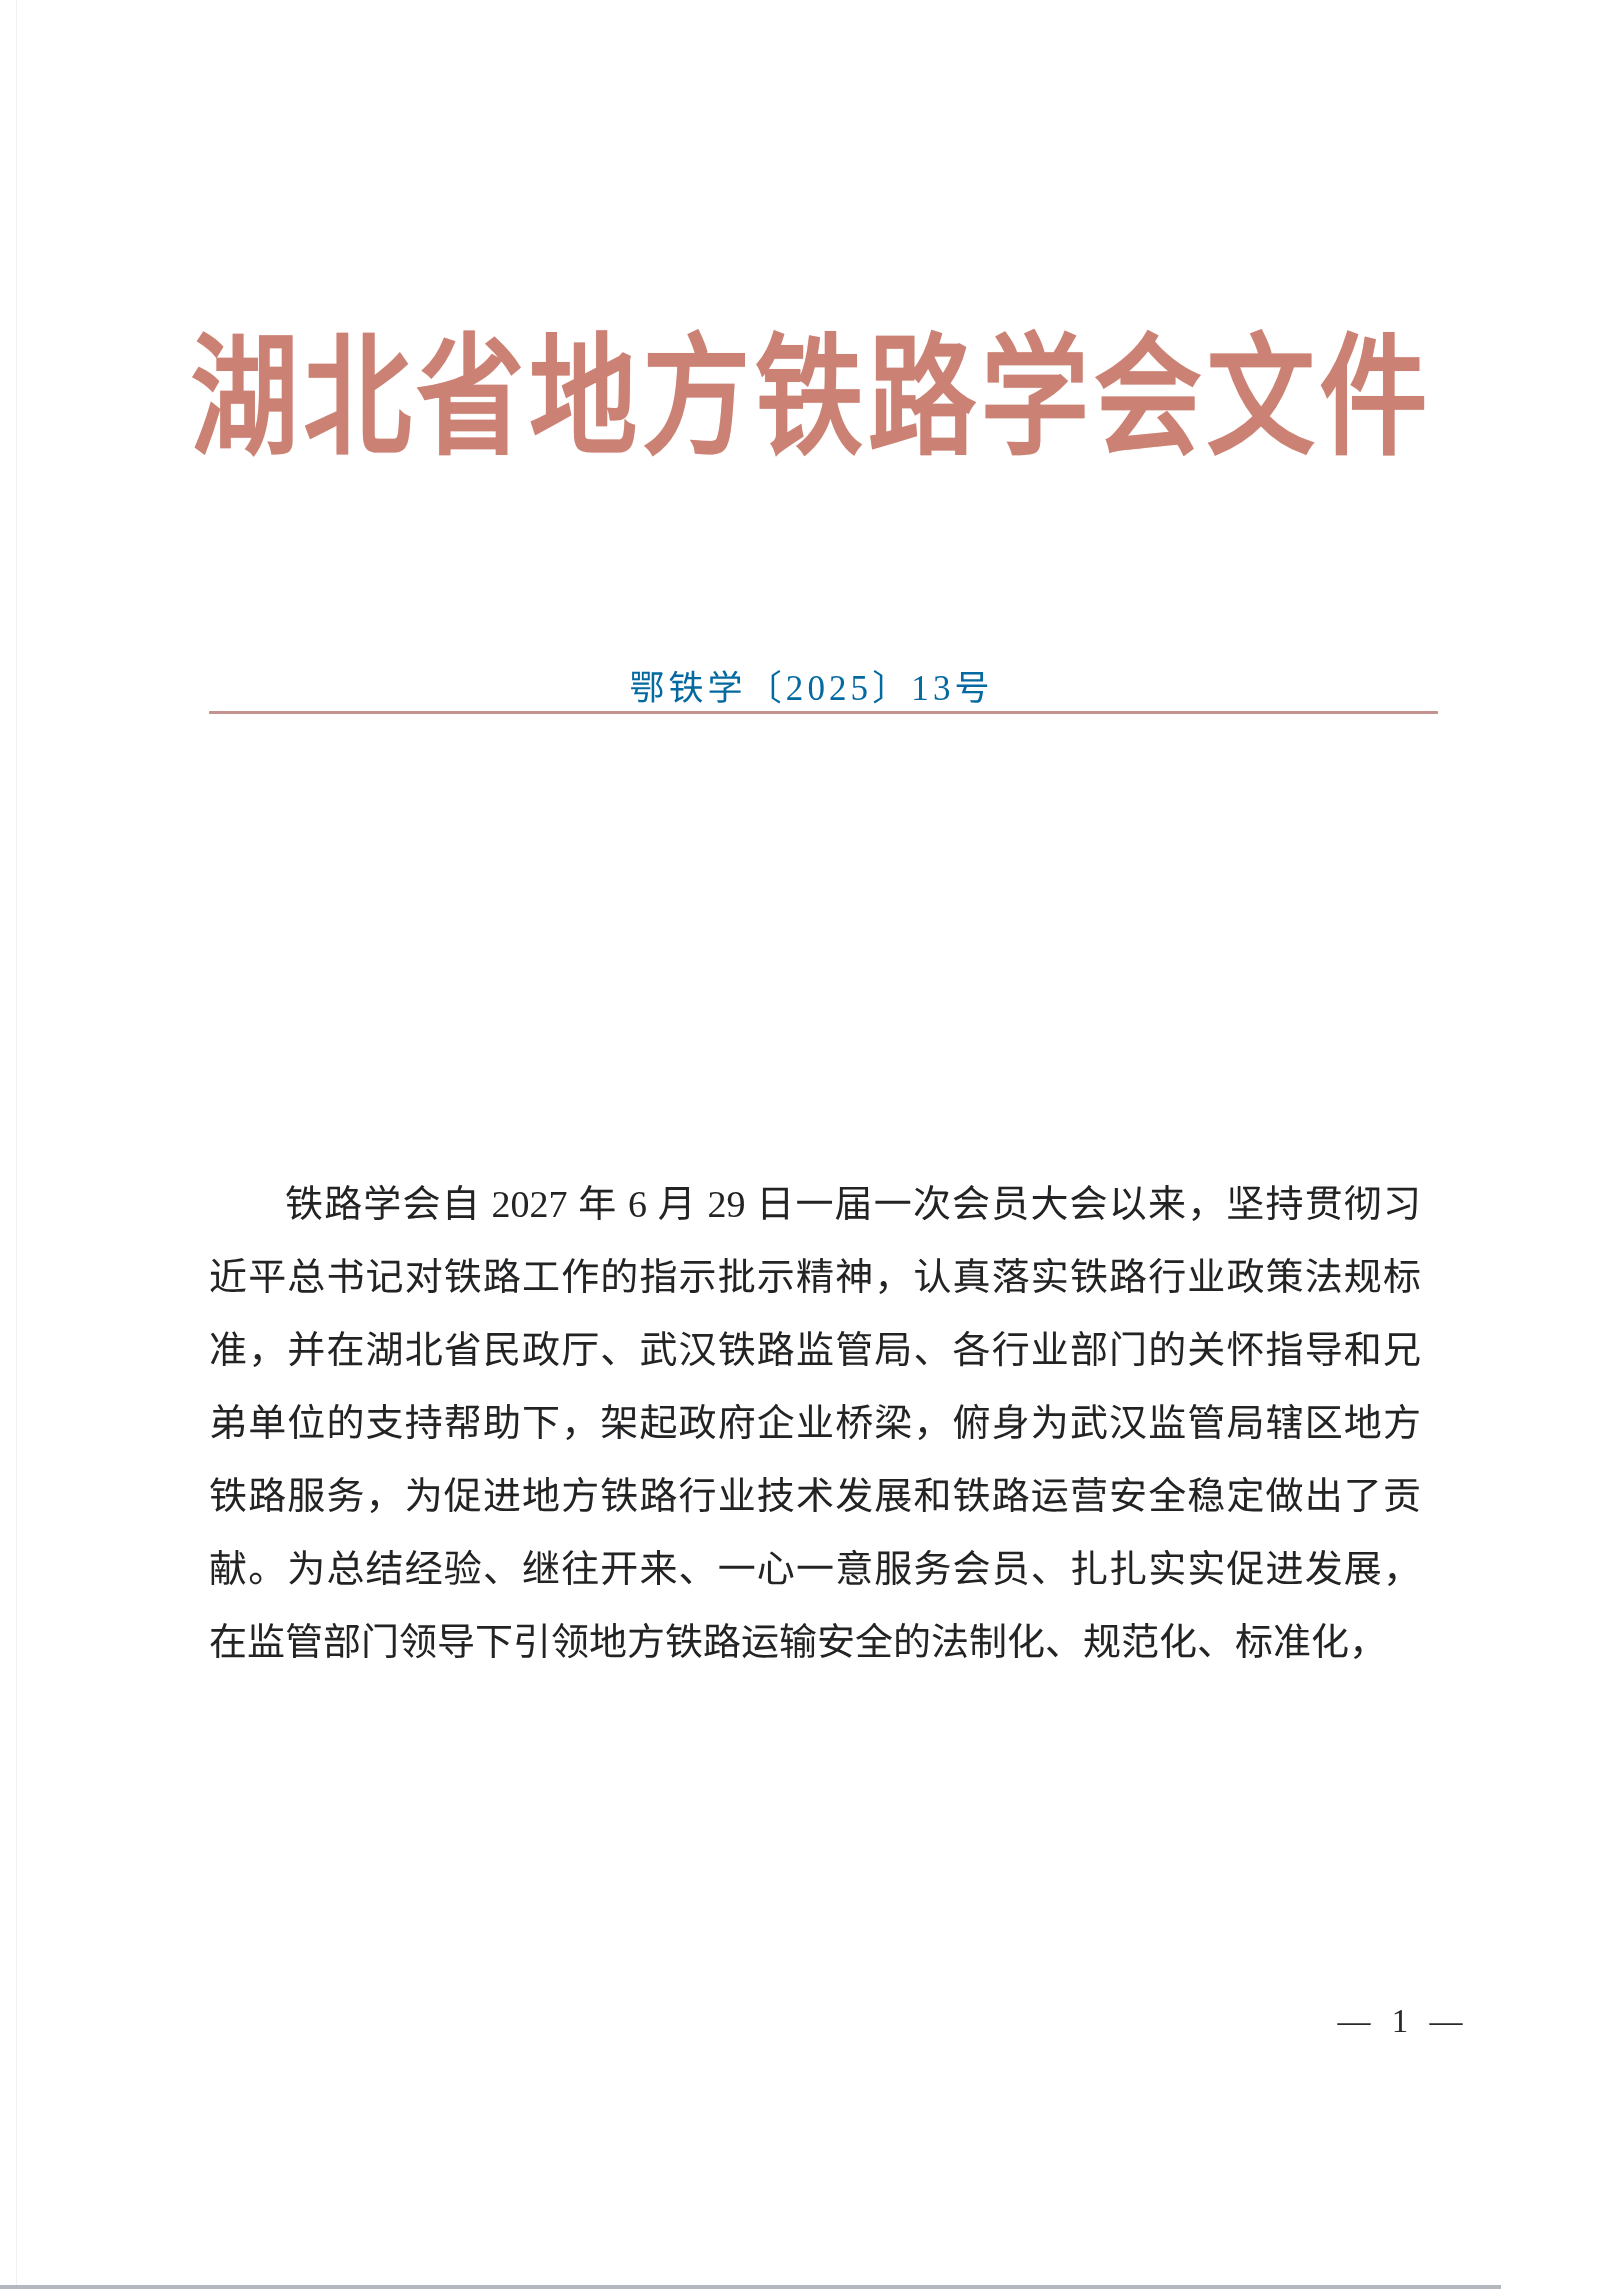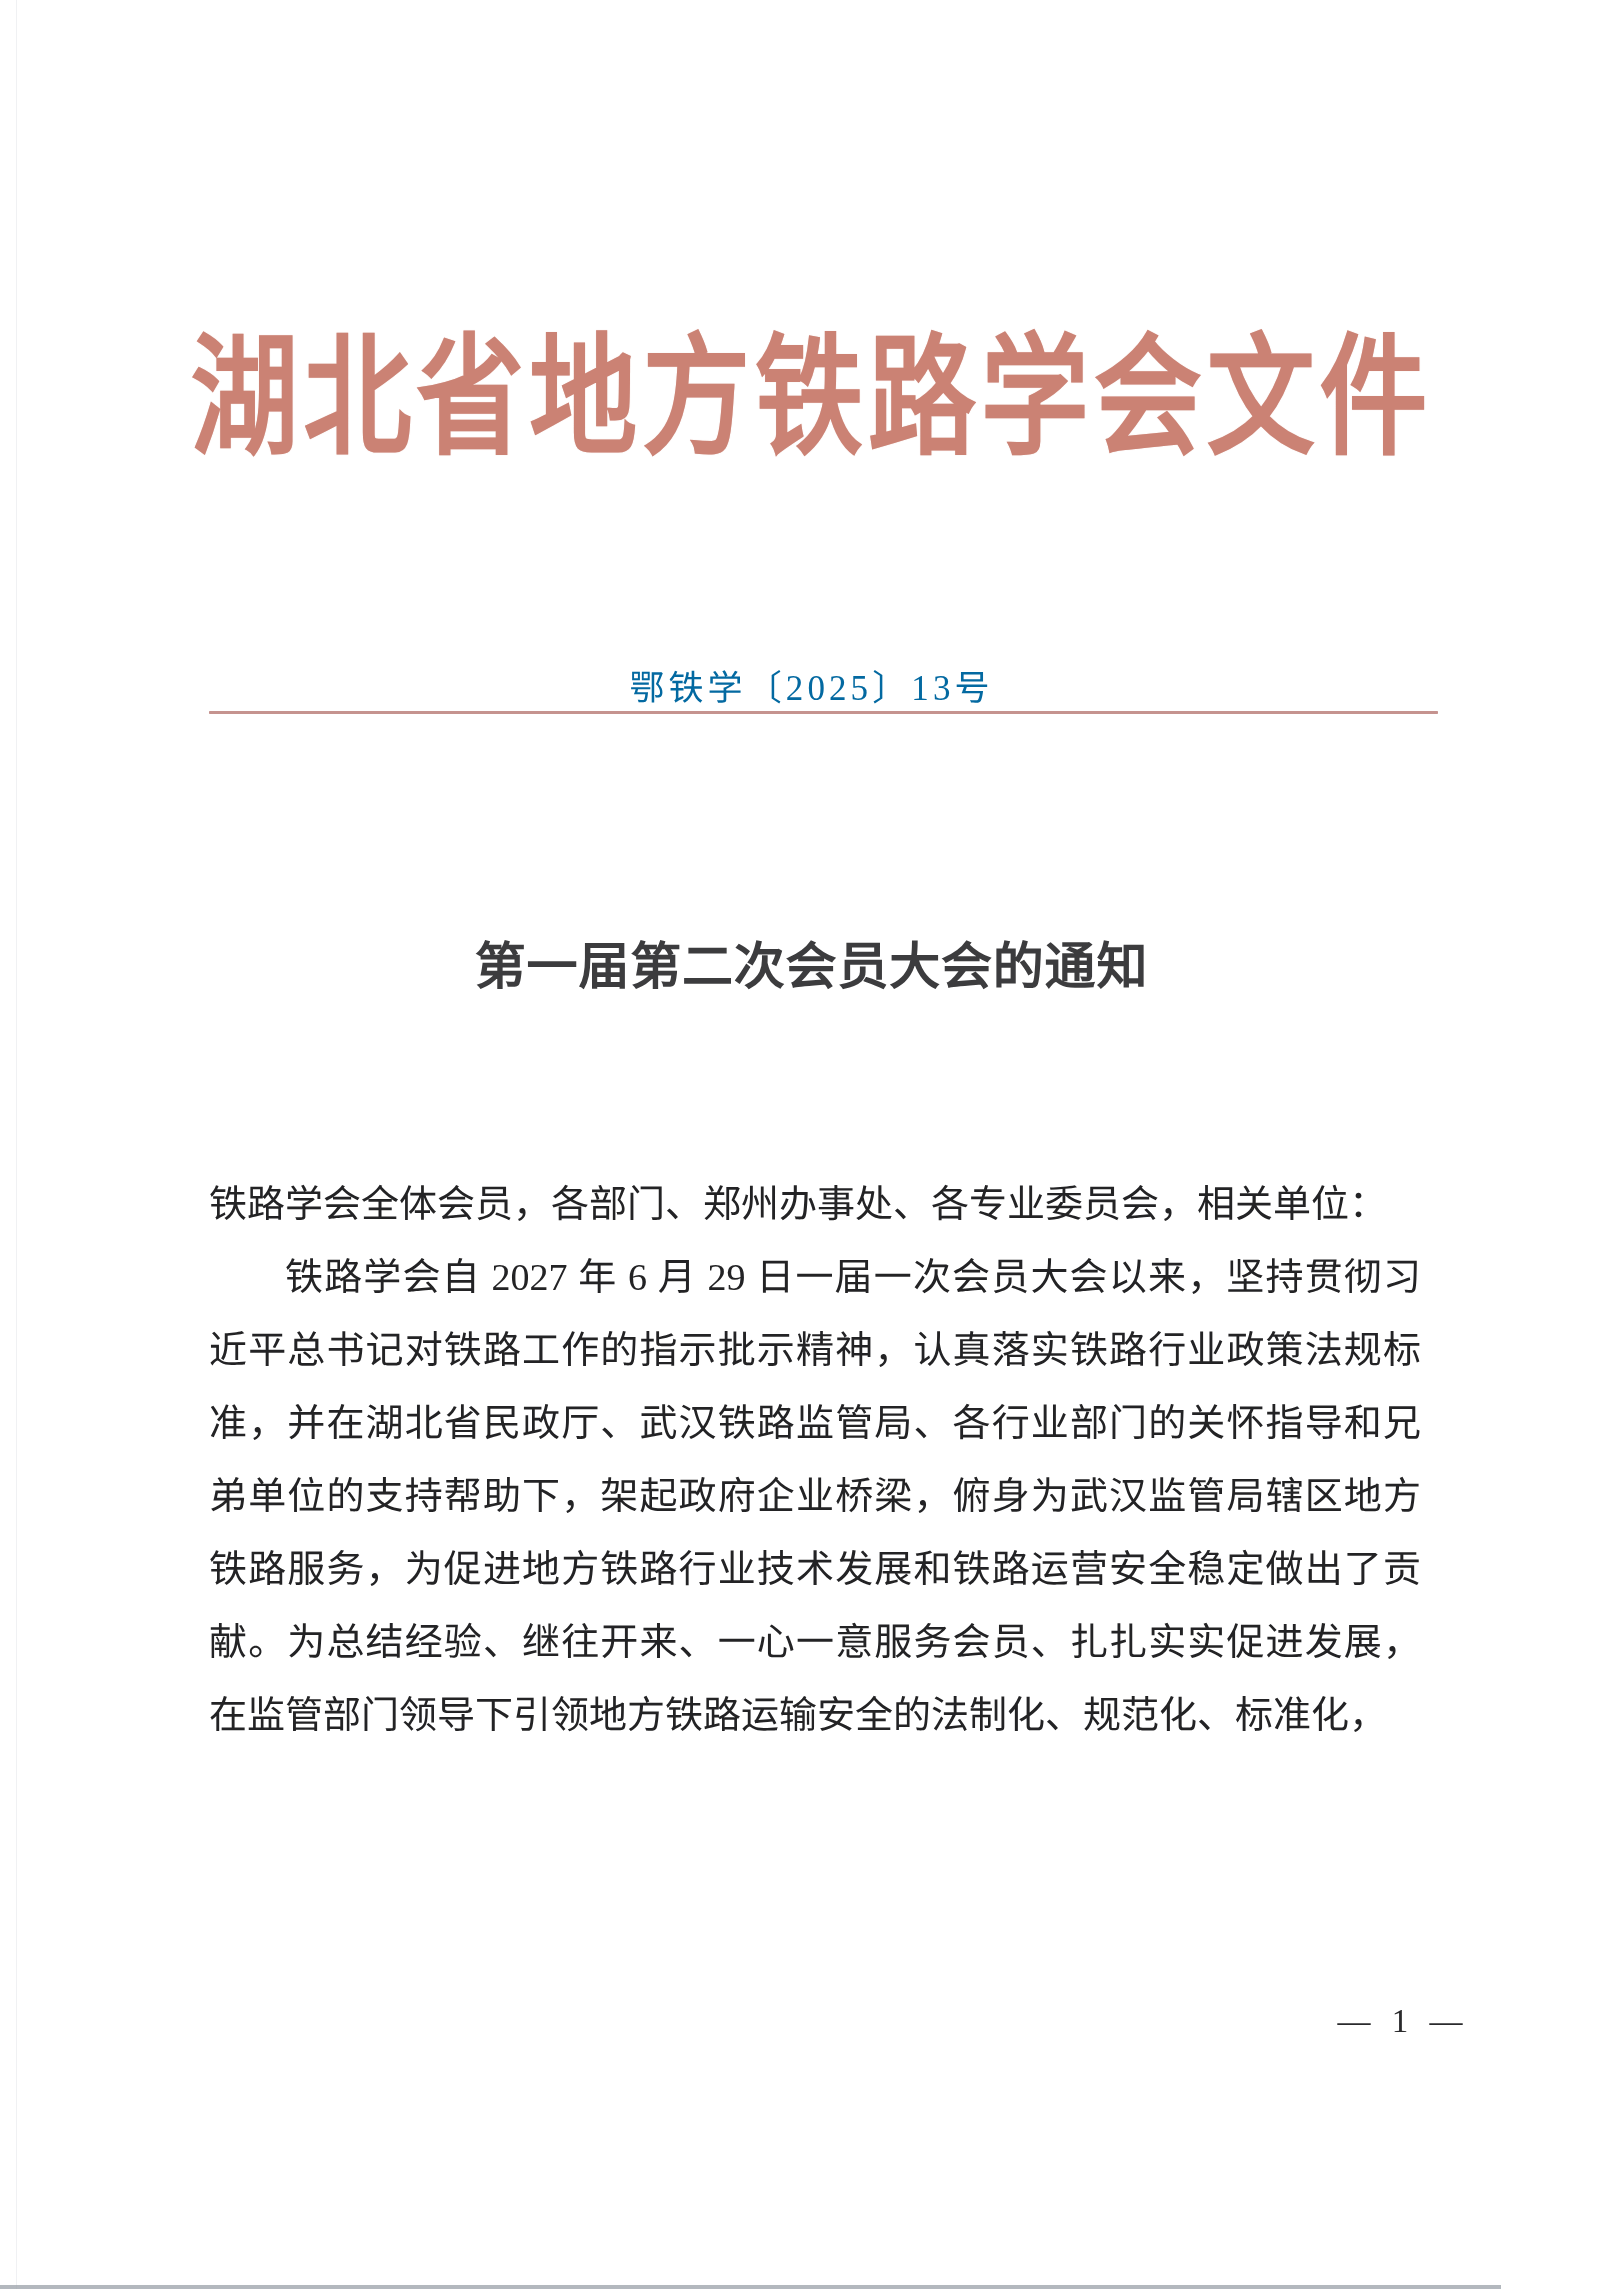--- a/index.html
+++ b/index.html
@@ -153,25 +153,23 @@
 
   <div class="scan-edge-left"></div>
 
   <div class="masthead">湖北省地方铁路学会文件</div>
 
   <div class="doc-number">鄂铁学〔2025〕13号</div>
 
   <div class="red-rule"></div>
 
   <div class="doc-title">
-    <span class="tline">第一届第二次会员大会的通知</span>
   </div>
 
   <div class="body-block">
-    <p class="para">铁路学会全体会员，各部门、郑州办事处、各专业委员会，相关单位：</p>
     <p class="para indent">铁路学会自 2027 年 6 月 29 日一届一次会员大会以来，坚持贯彻习近平总书记对铁路工作的指示批示精神，认真落实铁路行业政策法规标准，并在湖北省民政厅、武汉铁路监管局、各行业部门的关怀指导和兄弟单位的支持帮助下，架起政府企业桥梁，俯身为武汉监管局辖区地方铁路服务，为促进地方铁路行业技术发展和铁路运营安全稳定做出了贡献。为总结经验、继往开来、一心一意服务会员、扎扎实实促进发展，在监管部门领导下引领地方铁路运输安全的法制化、规范化、标准化，</p>
   </div>
 
   <div class="page-number">— 1 —</div>
 
   <div class="scan-edge-bottom"></div>
   <div class="scan-edge-bottom2"></div>
 
 </div>
 

